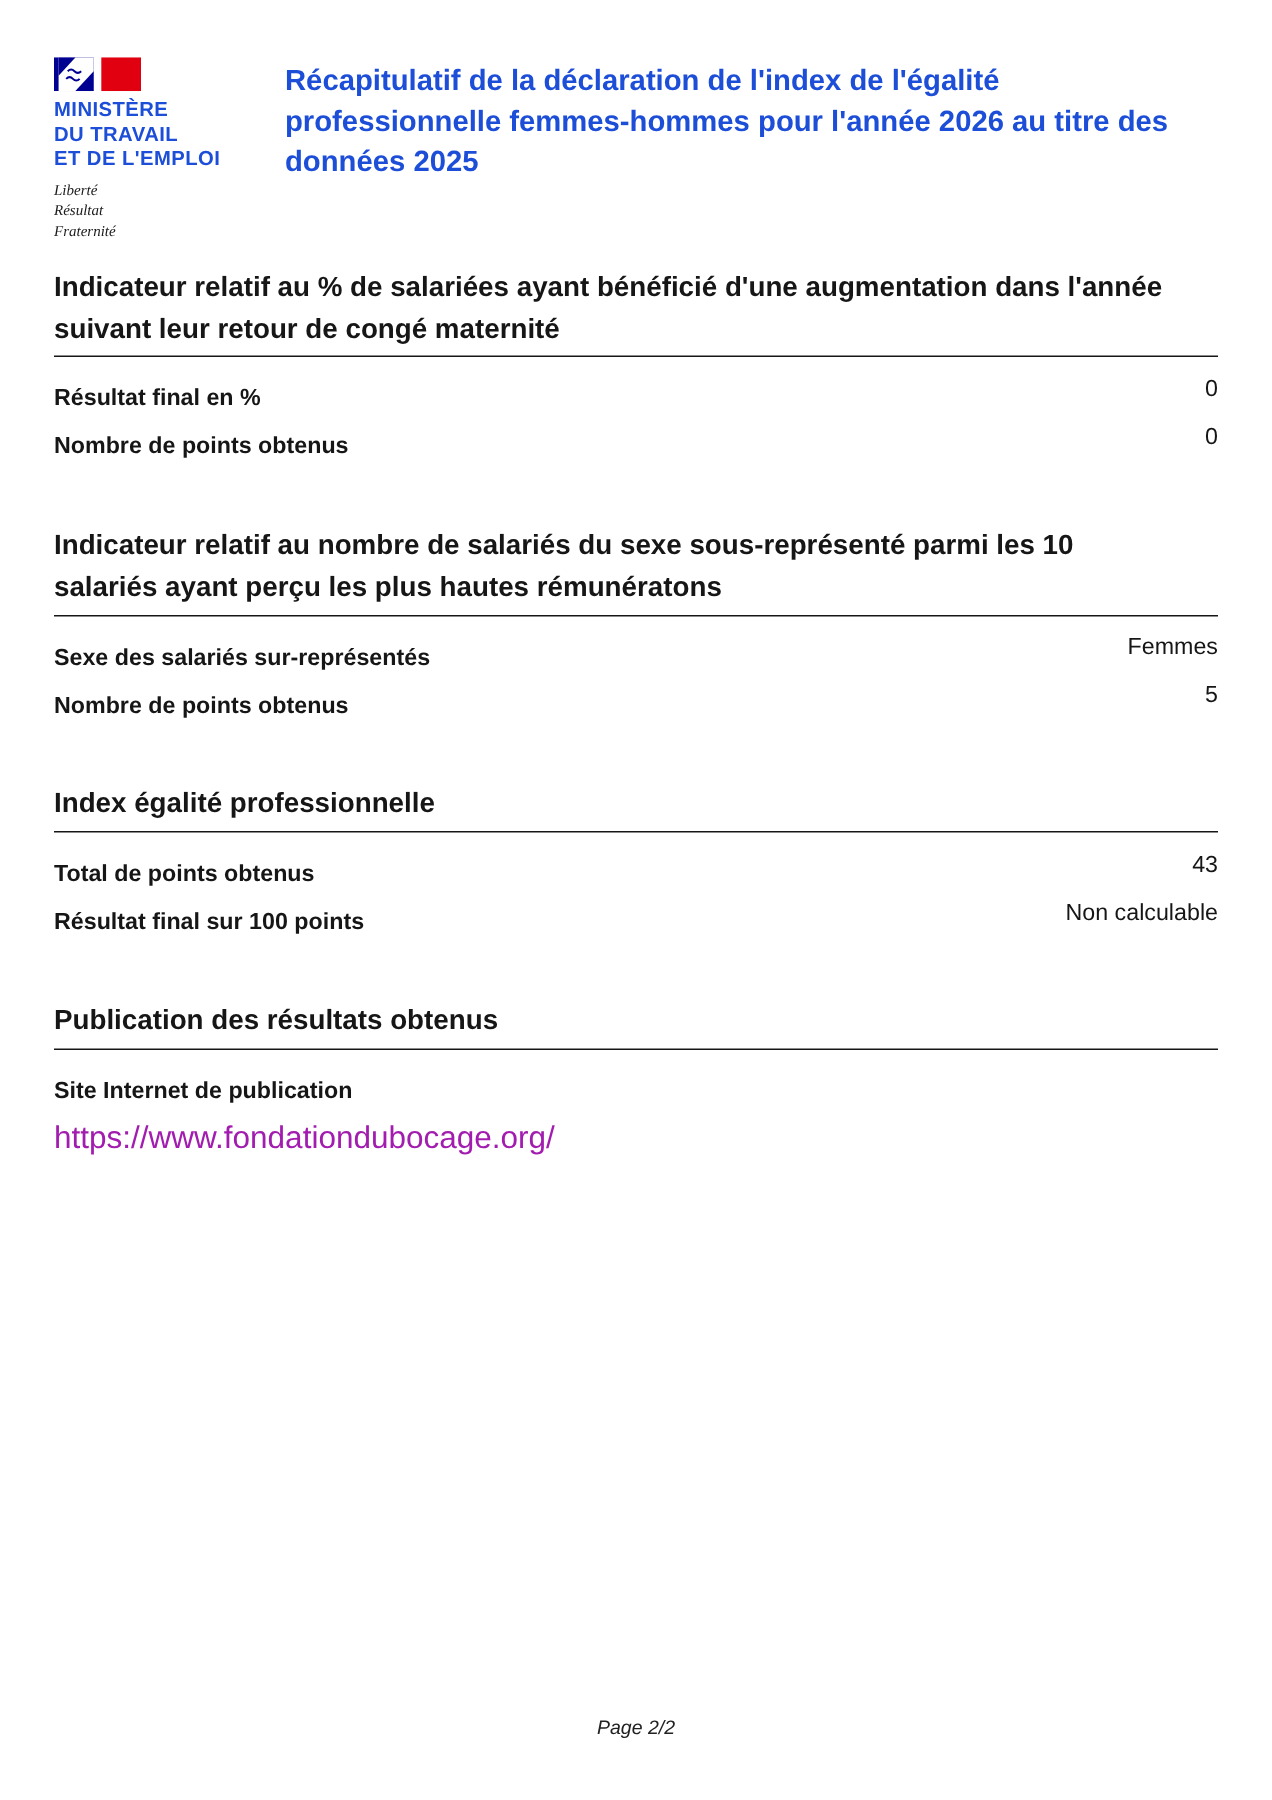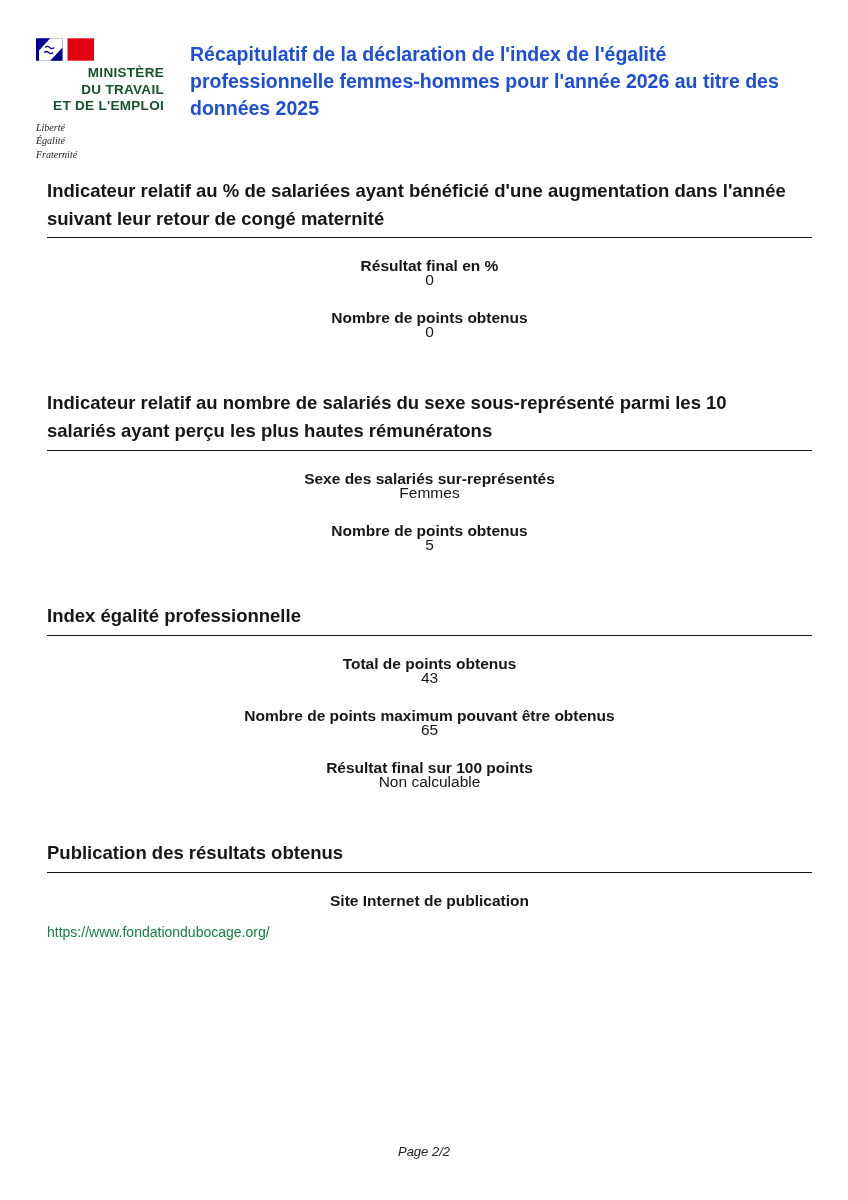--- a/index.html
+++ b/index.html
@@ -24,77 +24,75 @@
   .logo { flex: 0 0 128px; }
   .flag { display: block; width: 58px; height: 23px; margin-bottom: 4px; }
   .flag .blue { fill: #000091; }
   .flag .red  { fill: #e1000f; }
   .flag .wave { stroke: #000091; stroke-width: 1.3; fill: none; }
   .ministry div {
     font-weight: bold;
     font-size: 13.5px;
     line-height: 1.24;
     letter-spacing: 0.3px;
-    color: #14532d;
-    text-align: right;
+    color: #1d4ed8;
   }
   .motto { margin-top: 6px; }
   .motto div {
     font-family: Liberation Serif, serif;
     font-style: italic;
     font-size: 10px;
     line-height: 1.32;
     color: #1a1a1a;
   }
   .title {
     font-size: 19.5px;
     font-weight: bold;
     line-height: 1.38;
     margin-top: 3px;
     color: #1d4ed8;
   }
 
   
-  .section { margin-top: 40px; margin-left: 11px; }
+  .section { margin-top: 40px; }
   .section.first { margin-top: 16px; }
   .section-heading {
     font-size: 18.5px;
     font-weight: bold;
     line-height: 1.5;
     padding-bottom: 5px;
     border-bottom: 1.5px solid #161616;
     margin-bottom: 18px;
   }
   .section-heading span { display: block; max-width: 745px; }
   .row {
     display: flex;
     justify-content: space-between;
-    align-items: center;
+    align-items: flex-end;
     margin-bottom: 11px;
-    flex-direction: column;
   }
   .row-label {
     font-weight: bold;
     font-size: 15.5px;
     line-height: 1.35;
     max-width: 400px;
   }
   .row-value {
     font-size: 15.5px;
     line-height: 1.3;
     text-align: right;
     position: relative;
     top: -7px;
     white-space: nowrap;
   }
   .site-url {
-    font-size: 14px;
+    font-size: 21px;
     line-height: 1.3;
     margin-top: -5px;
-    color: #15803d;
+    color: #a21caf;
     text-decoration: none;
     display: inline-block;
   }
 
   
   .footer {
     position: absolute;
     left: 0;
     right: 0;
     bottom: 38px;
@@ -121,21 +119,21 @@
         <path class="wave" d="M8,14 q2.2,-2.2 4.4,0 q2.2,2.2 4.4,0"></path>
         <rect class="red" x="31" y="0" width="26" height="22"></rect>
       </svg>
       <div class="ministry">
         <div>MINISTÈRE</div>
         <div>DU TRAVAIL</div>
         <div>ET DE L'EMPLOI</div>
       </div>
       <div class="motto">
         <div>Liberté</div>
-        <div>Égalité</div>
+        <div>Résultat</div>
         <div>Fraternité</div>
       </div>
     </div>
     <h1 class="title">Récapitulatif de la déclaration de l'index de l'égalité professionnelle femmes-hommes pour l'année 2026 au titre des données 2025</h1>
   </header>
 
   <section class="section first">
     <h2 class="section-heading">
       <span>Indicateur relatif au % de salariées ayant bénéficié d'une augmentation dans l'année suivant leur retour de congé maternité</span>
     </h2>
@@ -165,24 +163,20 @@
 
   <section class="section">
     <h2 class="section-heading">
       <span>Index égalité professionnelle</span>
     </h2>
     <div class="row">
       <div class="row-label">Total de points obtenus</div>
       <div class="row-value">43</div>
     </div>
     <div class="row">
-      <div class="row-label">Nombre de points maximum pouvant être obtenus</div>
-      <div class="row-value">65</div>
-    </div>
-    <div class="row">
       <div class="row-label">Résultat final sur 100 points</div>
       <div class="row-value">Non calculable</div>
     </div>
   </section>
 
   <section class="section">
     <h2 class="section-heading">
       <span>Publication des résultats obtenus</span>
     </h2>
     <div class="row">

